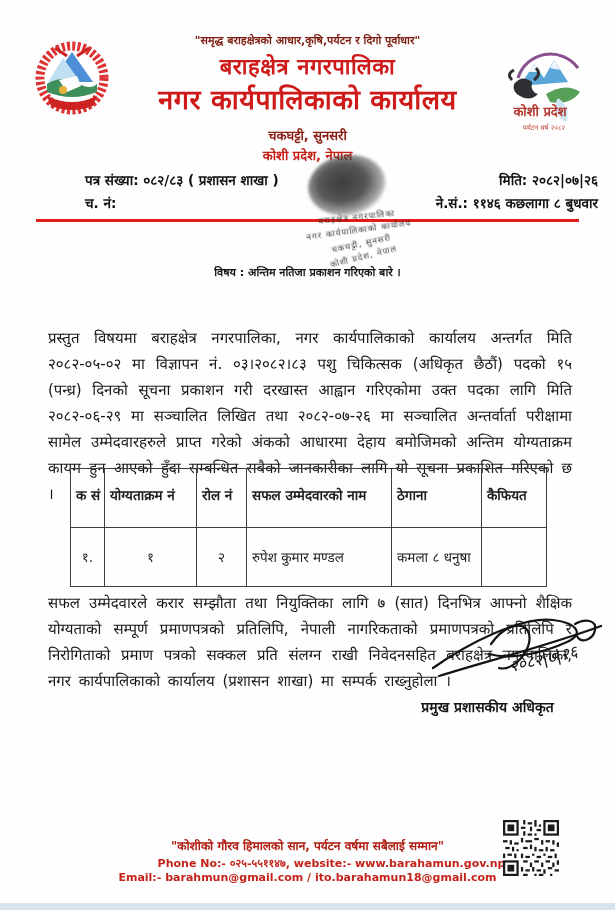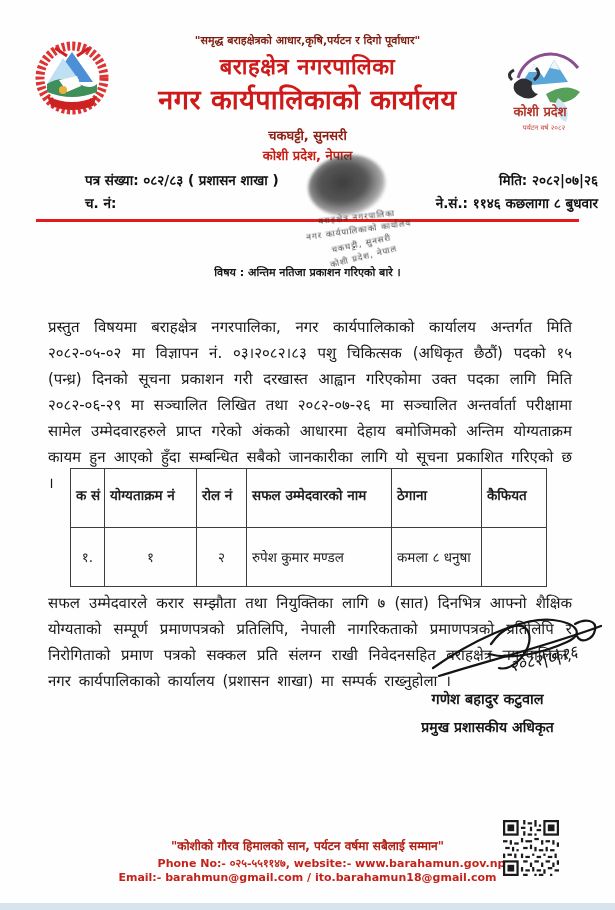--- a/index.html
+++ b/index.html
@@ -23,21 +23,21 @@
   .stamp-line{position:absolute;width:100%;text-align:center;font-size:8.5px;color:#262626;
       letter-spacing:1px;filter:blur(.45px);white-space:nowrap;}
   .sl1{top:55px;transform:rotate(4deg);}
   .sl2{top:68px;transform:rotate(2deg);}
   .sl3{top:82px;transform:rotate(-2deg);}
   .sl4{top:95px;transform:rotate(-4deg);}
   
   .subject{top:264px;font-size:11px;font-weight:bold;color:#161616;}
   .para{left:48px;width:524px;font-size:15px;line-height:26px;text-align:justify;
         word-spacing:3px;color:#161616;font-weight:500;}
-  .p1{top:299px;}
+  .p1{top:310px;}
   .p2{top:554px;margin-top:36px;}
   
   table.result{position:absolute;left:70px;top:468px;width:476px;border-collapse:collapse;table-layout:fixed;}
   table.result th,table.result td{border:1.6px solid #3d3d3d;padding:17px 5px;font-size:13.5px;height:24px;
         overflow:hidden;white-space:nowrap;}
   table.result th{font-weight:bold;text-align:left;vertical-align:top;}
   td.c{text-align:center;}
   
   .sig-svg{left:425px;top:610px;}
   .sig-block{left:385px;top:688px;width:205px;text-align:center;}
@@ -142,21 +142,20 @@
   <svg class="abs sig-svg" width="185" height="85" viewBox="0 0 185 85">
     <g fill="none" stroke="#141414" stroke-width="2.2" stroke-linecap="round">
       <path d="M8 58 C42 34 96 6 128 10 C152 13 160 24 142 32 C116 44 84 50 64 44"></path>
       <path d="M14 66 C66 50 128 34 176 16"></path>
       <path d="M66 34 C80 14 100 10 104 24 C108 40 88 62 74 58"></path>
       <path d="M150 14 C160 8 172 10 170 20 C168 30 156 34 152 26"></path>
     </g>
     <text x="86" y="62" transform="rotate(-13 86 62)" font-size="16" fill="#141414" style="font-style:italic">२०८२|७|२६</text>
   </svg>
   <div class="abs sig-block">
-    <div class="sig-name">गणेश बहादुर कटुवाल</div>
     <div class="sig-title">प्रमुख प्रशासकीय अधिकृत</div>
   </div>
 
   <div class="abs ctr slogan">"कोशीको गौरव हिमालको सान, पर्यटन वर्षमा सबैलाई सम्मान"</div>
   <div class="abs ctr fline1">Phone No:- ०२५-५५११४७, website:- www.barahamun.gov.np</div>
   <div class="abs ctr fline2">Email:- barahmun@gmail.com / ito.barahamun18@gmail.com</div>
 
   <svg class="abs qr" width="56" height="56" viewBox="0 0 25 25">
     <rect width="25" height="25" fill="#fff"></rect>
     <g fill="#1a1a1a">

